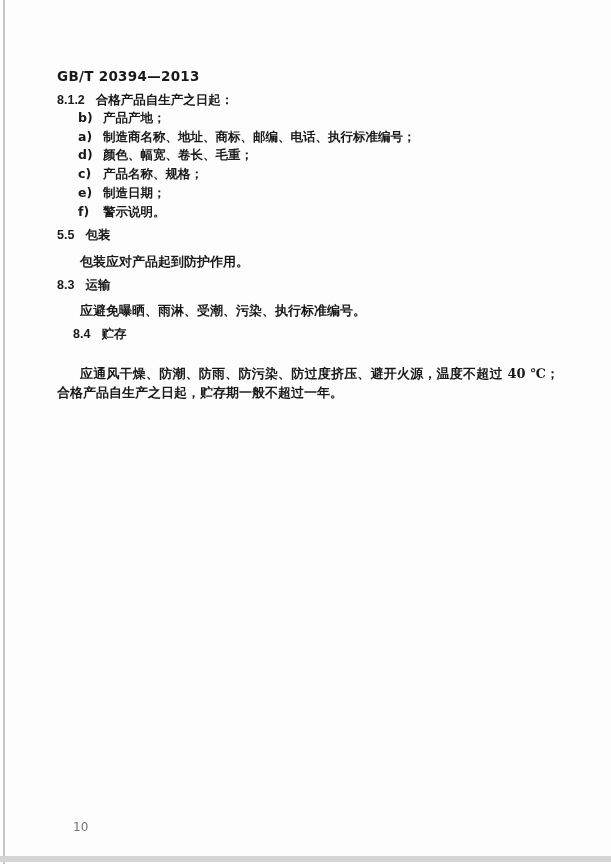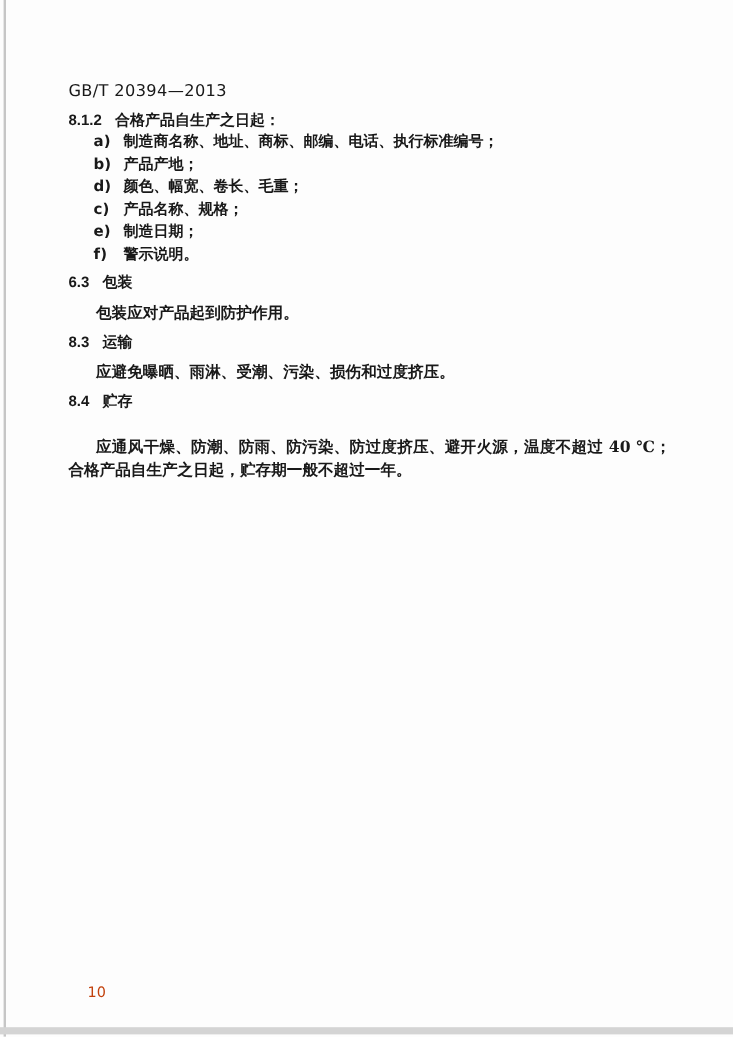--- a/index.html
+++ b/index.html
@@ -15,87 +15,87 @@
     position:absolute;left:3px;top:0;width:2px;height:864px;
     background:#c6c6c6;
   }
   .edge-bottom{
     position:absolute;left:0;bottom:2px;width:611px;height:6px;
     background:#d4d4d4;
   }
   .doc-header{
     position:absolute;left:57px;top:68px;
     font-family:"DejaVu Sans", sans-serif;
-    font-weight:normal;font-size:13.5px;letter-spacing:.3px;
+    font-weight:bold;font-size:13.5px;letter-spacing:.3px;
     white-space:nowrap;
   }
   .clause{
     position:absolute;left:57px;
     font-weight:bold;font-size:12.5px;
     white-space:nowrap;
   }
   .clause .num{display:inline-block;margin-right:11px;font-family:Liberation Sans, sans-serif;}
   .clause-812{top:92px;}
   .sec-82{top:227px;}
   .sec-83{top:277px;}
-  .sec-84{top:326px;}
+  .sec-84{top:326px;margin-left:16px;}
   .list{
     position:absolute;left:78px;top:109px;
     font-weight:bold;font-size:12.5px;line-height:18.7px;
     white-space:nowrap;
   }
   .li-label{
     display:inline-block;width:25px;
     font-family:"DejaVu Sans", sans-serif;
   }
   .body-par{
     position:absolute;left:57px;width:502px;
     font-weight:bold;font-size:13px;line-height:19px;
     text-indent:23px;text-align:justify;margin:0;
   }
   .par-82{top:252px;}
   .par-83{top:301px;}
   .par-84{top:364px;}
   .page-number{
     position:absolute;left:73px;top:820px;
     font-family:"DejaVu Sans", sans-serif;
-    font-size:12px;color:#c2410c;
+    font-size:12px;color:#737373;
   }
 </style>
 </head>
 <body>
 
 <div class="page">
   <div class="edge-left"></div>
   <div class="edge-bottom"></div>
 
   <div class="doc-header">GB/T 20394—2013</div>
 
   <div class="clause clause-812">
     <span class="num">8.1.2</span><span>合格产品自生产之日起：</span>
   </div>
 
   <div class="list">
+    <div><span class="li-label">b)</span><span>产品产地；</span></div>
     <div><span class="li-label">a)</span><span>制造商名称、地址、商标、邮编、电话、执行标准编号；</span></div>
-    <div><span class="li-label">b)</span><span>产品产地；</span></div>
     <div><span class="li-label">d)</span><span>颜色、幅宽、卷长、毛重；</span></div>
     <div><span class="li-label">c)</span><span>产品名称、规格；</span></div>
     <div><span class="li-label">e)</span><span>制造日期；</span></div>
     <div><span class="li-label">f)</span><span>警示说明。</span></div>
   </div>
 
   <div class="clause sec-82">
-    <span class="num">6.3</span><span>包装</span>
+    <span class="num">5.5</span><span>包装</span>
   </div>
   <p class="body-par par-82">包装应对产品起到防护作用。</p>
 
   <div class="clause sec-83">
     <span class="num">8.3</span><span>运输</span>
   </div>
-  <p class="body-par par-83">应避免曝晒、雨淋、受潮、污染、损伤和过度挤压。</p>
+  <p class="body-par par-83">应避免曝晒、雨淋、受潮、污染、执行标准编号。</p>
 
   <div class="clause sec-84">
     <span class="num">8.4</span><span>贮存</span>
   </div>
   <p class="body-par par-84">应通风干燥、防潮、防雨、防污染、防过度挤压、避开火源，温度不超过 40 ℃；合格产品自生产之日起，贮存期一般不超过一年。</p>
 
   <div class="page-number">10</div>
 </div>
 
 </body></html>

